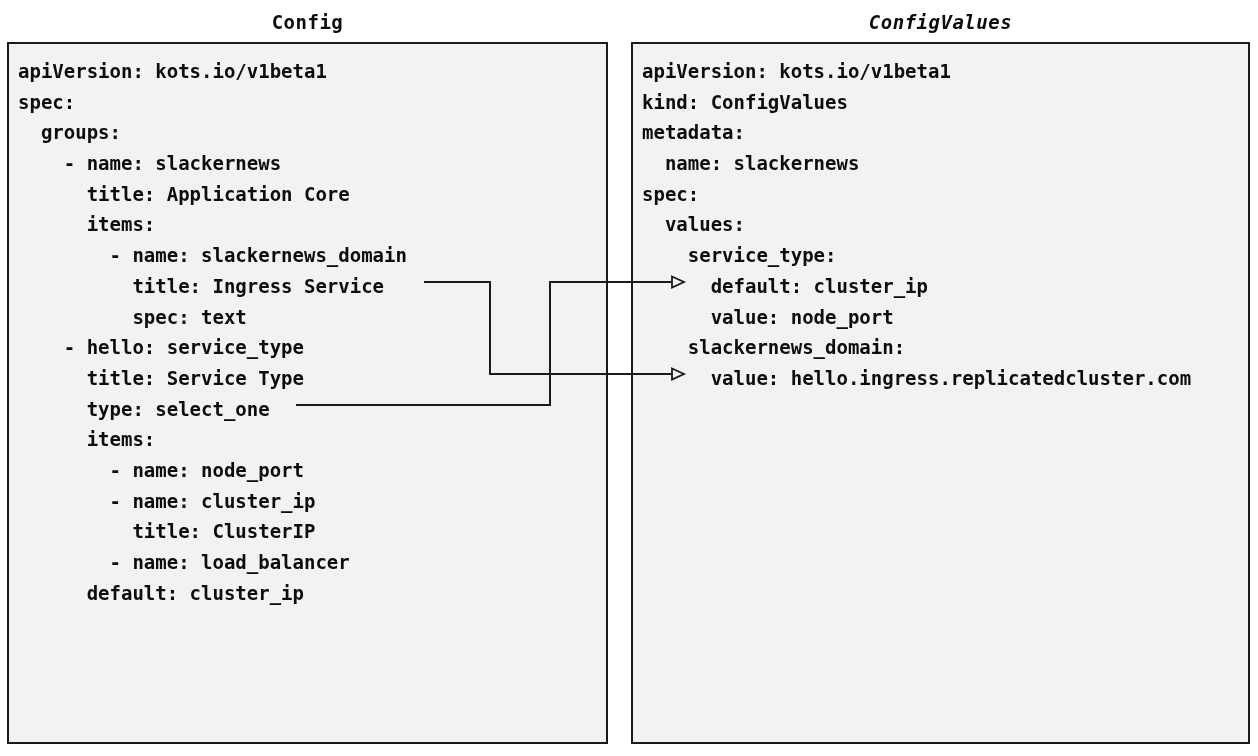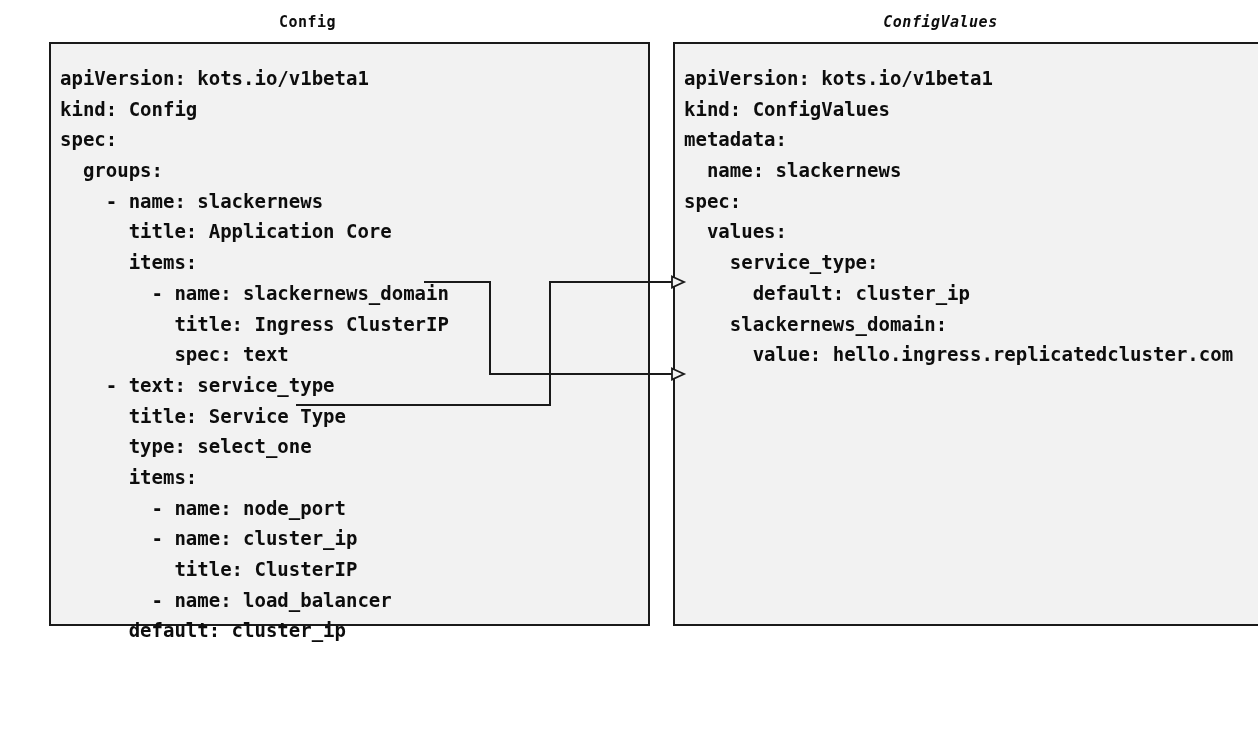--- a/index.html
+++ b/index.html
@@ -12,38 +12,37 @@
     width: 1258px;
     height: 756px;
     background: #ffffff;
     font-family: "DejaVu Sans Mono", "Liberation Mono", monospace;
     overflow: hidden;
   }
   .box-title {
     position: absolute;
     top: 8px;
     height: 28px;
-    font-size: 15px;
+    font-size: 19px;
     font-weight: bold;
     color: #0d0d0d;
     text-align: center;
     letter-spacing: 0.5px;
     line-height: 28px;
   }
   .config-title  { left: 7px;   width: 601px; }
   .values-title  { left: 631px; width: 619px; font-style: italic; }
   .yaml-box {
     position: absolute;
     top: 42px;
-    height: 584px;
+    height: 702px;
     background: #f2f2f2;
     border: 2px solid #1a1a1a;
     box-sizing: border-box;
-    padding: 19px 0 0 9px;
-    margin-left: 42px;
+    padding: 12px 0 0 9px;
   }
   .config-box { left: 7px;   width: 601px; }
   .values-box { left: 631px; width: 619px; }
   .code-line {
     white-space: pre;
     font-family: "DejaVu Sans Mono", "Liberation Mono", monospace;
     font-size: 19px;
     font-weight: bold;
     color: #0d0d0d;
     line-height: 30.7px;
@@ -73,49 +72,49 @@
 <body>
 
 <div class="canvas">
 
   <div class="box-title config-title">Config</div>
 
   <div class="box-title values-title">ConfigValues</div>
 
   <div class="yaml-box config-box">
       <div class="code-line">apiVersion: kots.io/v1beta1</div>
-      <div class="code-line">kind: Config</div>
       <div class="code-line">spec:</div>
       <div class="code-line">  groups:</div>
       <div class="code-line">    - name: slackernews</div>
       <div class="code-line">      title: Application Core</div>
       <div class="code-line">      items:</div>
       <div class="code-line">        - name: slackernews_domain</div>
-      <div class="code-line">          title: Ingress ClusterIP</div>
+      <div class="code-line">          title: Ingress Service</div>
       <div class="code-line">          spec: text</div>
-      <div class="code-line">    - text: service_type</div>
+      <div class="code-line">    - hello: service_type</div>
       <div class="code-line">      title: Service Type</div>
       <div class="code-line">      type: select_one</div>
       <div class="code-line">      items:</div>
       <div class="code-line">        - name: node_port</div>
       <div class="code-line">        - name: cluster_ip</div>
       <div class="code-line">          title: ClusterIP</div>
       <div class="code-line">        - name: load_balancer</div>
       <div class="code-line">      default: cluster_ip</div>
     </div>
 
   <div class="yaml-box values-box">
       <div class="code-line">apiVersion: kots.io/v1beta1</div>
       <div class="code-line">kind: ConfigValues</div>
       <div class="code-line">metadata:</div>
       <div class="code-line">  name: slackernews</div>
       <div class="code-line">spec:</div>
       <div class="code-line">  values:</div>
       <div class="code-line">    service_type:</div>
       <div class="code-line">      default: cluster_ip</div>
+      <div class="code-line">      value: node_port</div>
       <div class="code-line">    slackernews_domain:</div>
       <div class="code-line">      value: hello.ingress.replicatedcluster.com</div>
     </div>
 
   <svg class="connector-overlay" viewBox="0 0 1258 756" xmlns="http://www.w3.org/2000/svg">
 
     <polyline class="connector-line" points="296,405 550,405 550,282 672,282"></polyline>
     <polygon class="arrow-head" points="672,276.5 684,282 672,287.5"></polygon>
 
     <polyline class="connector-line" points="424,282 490,282 490,374 672,374"></polyline>

